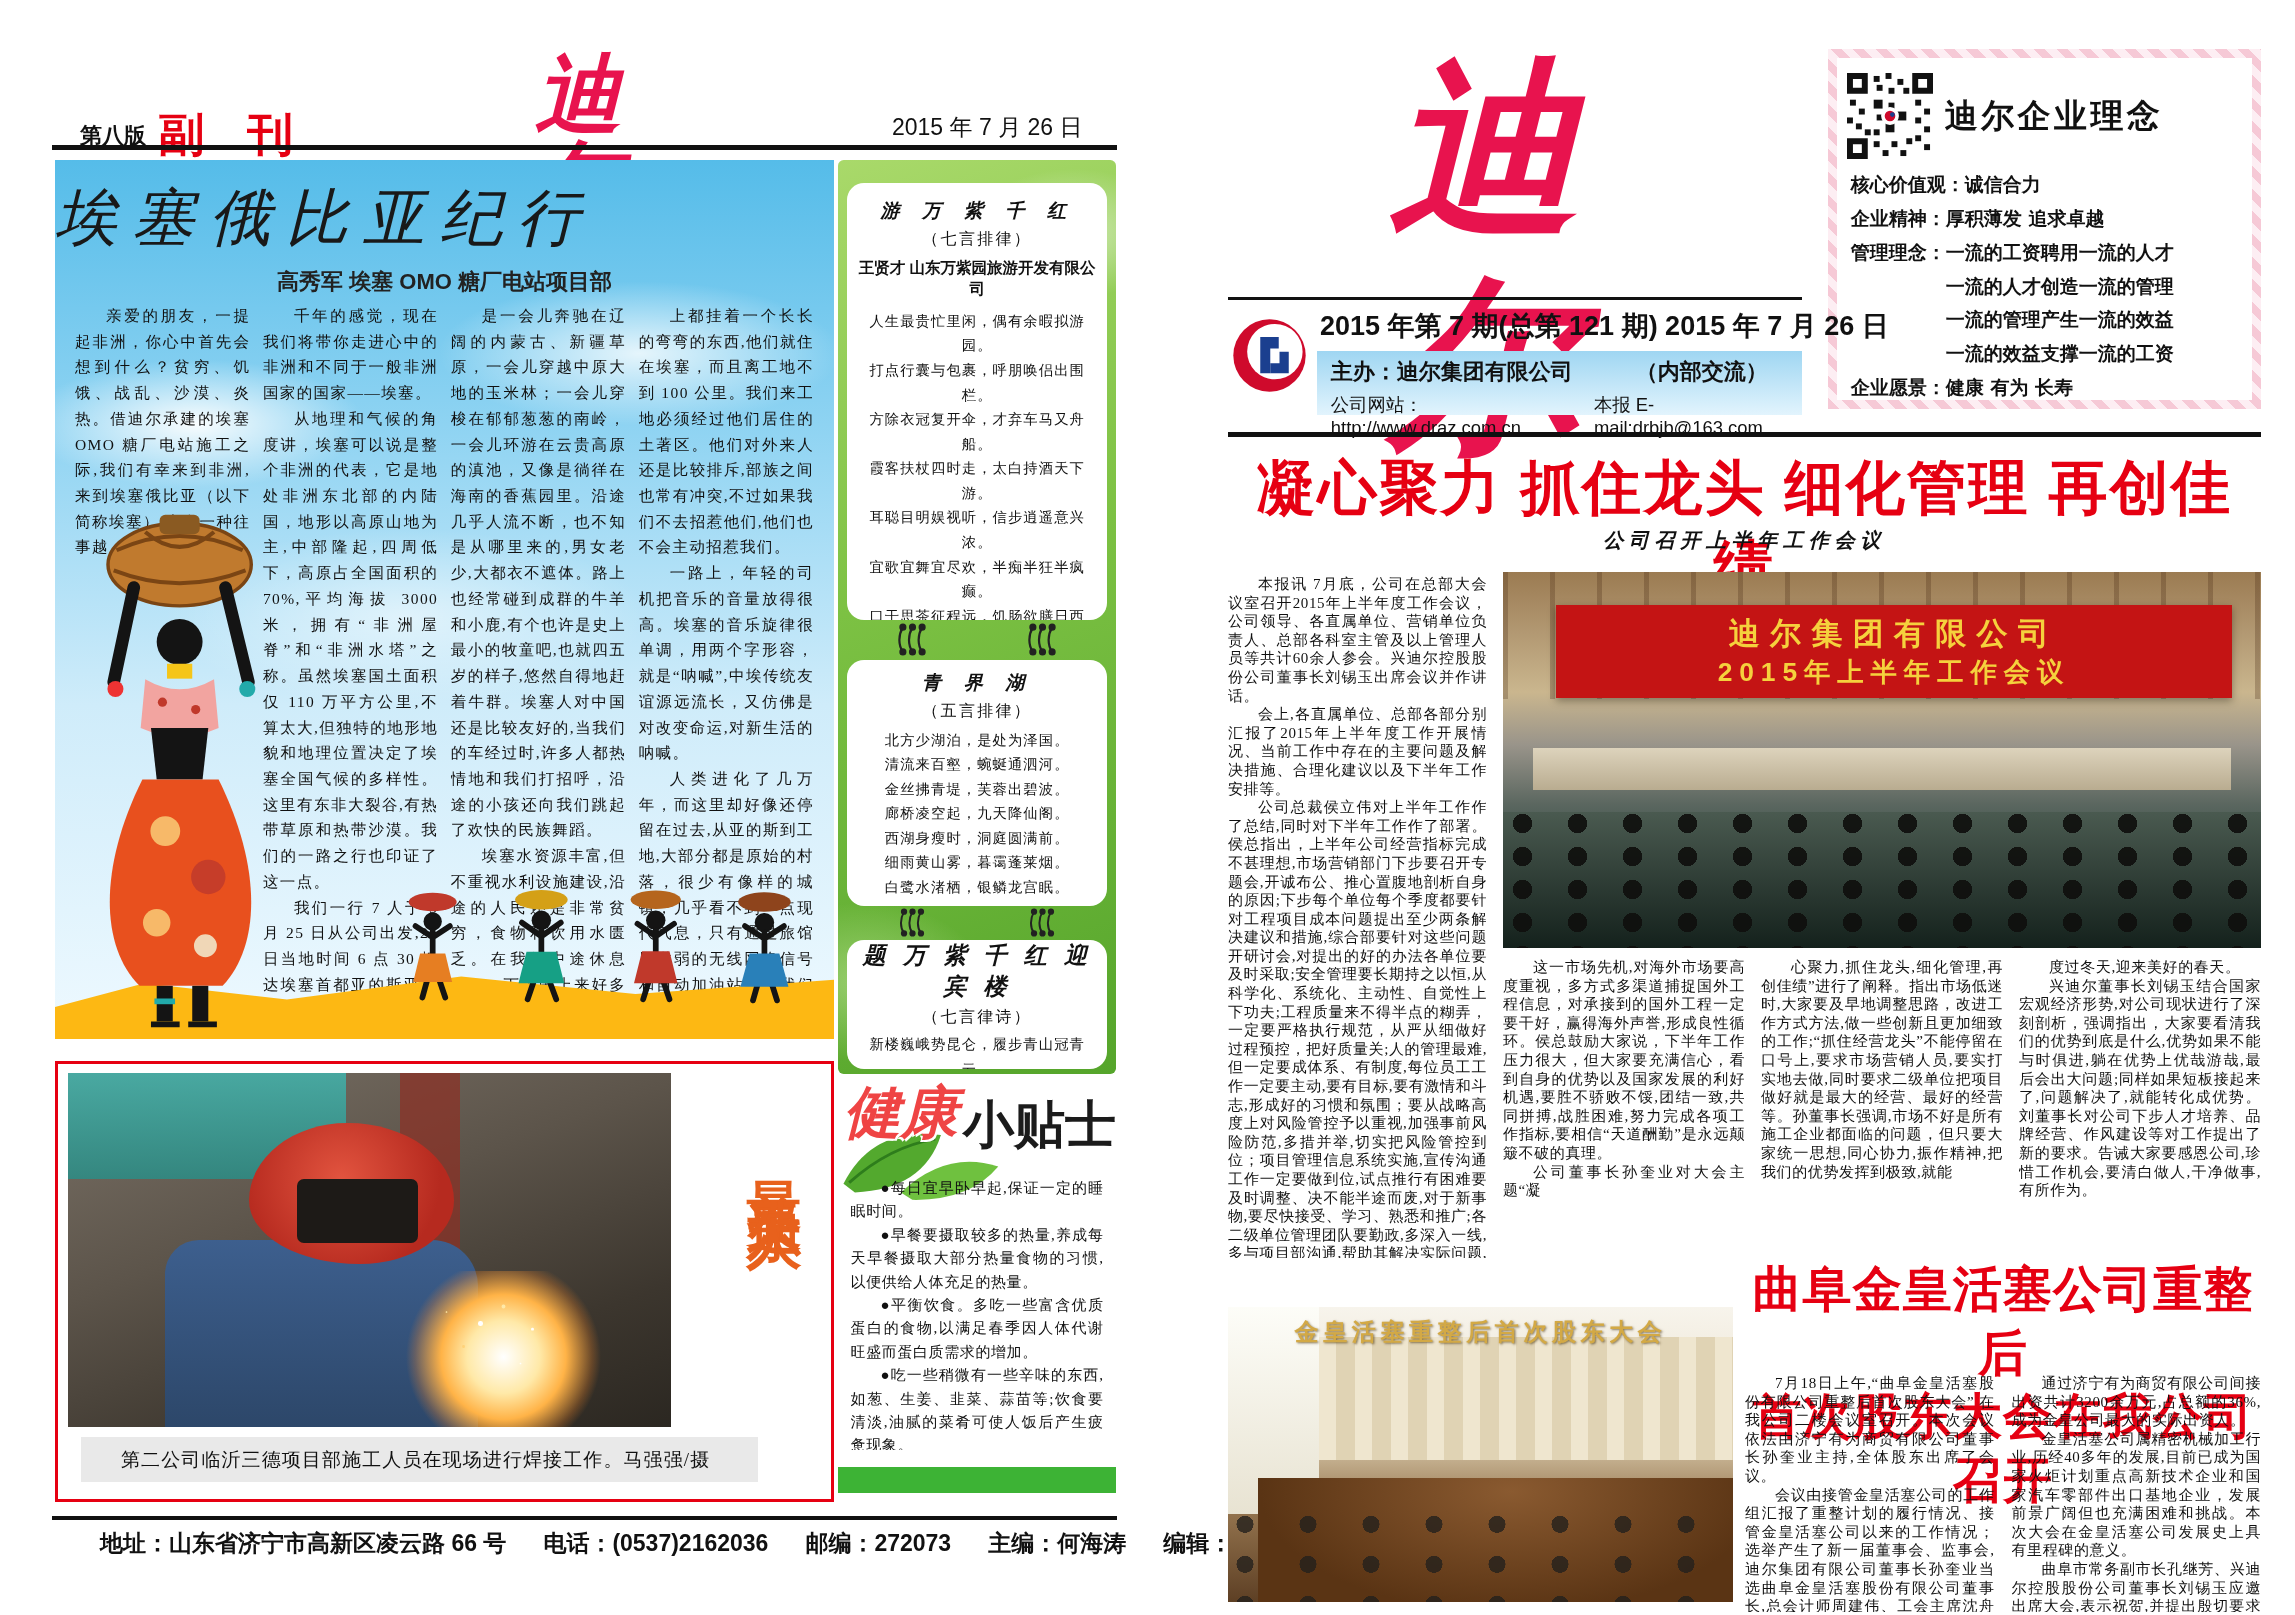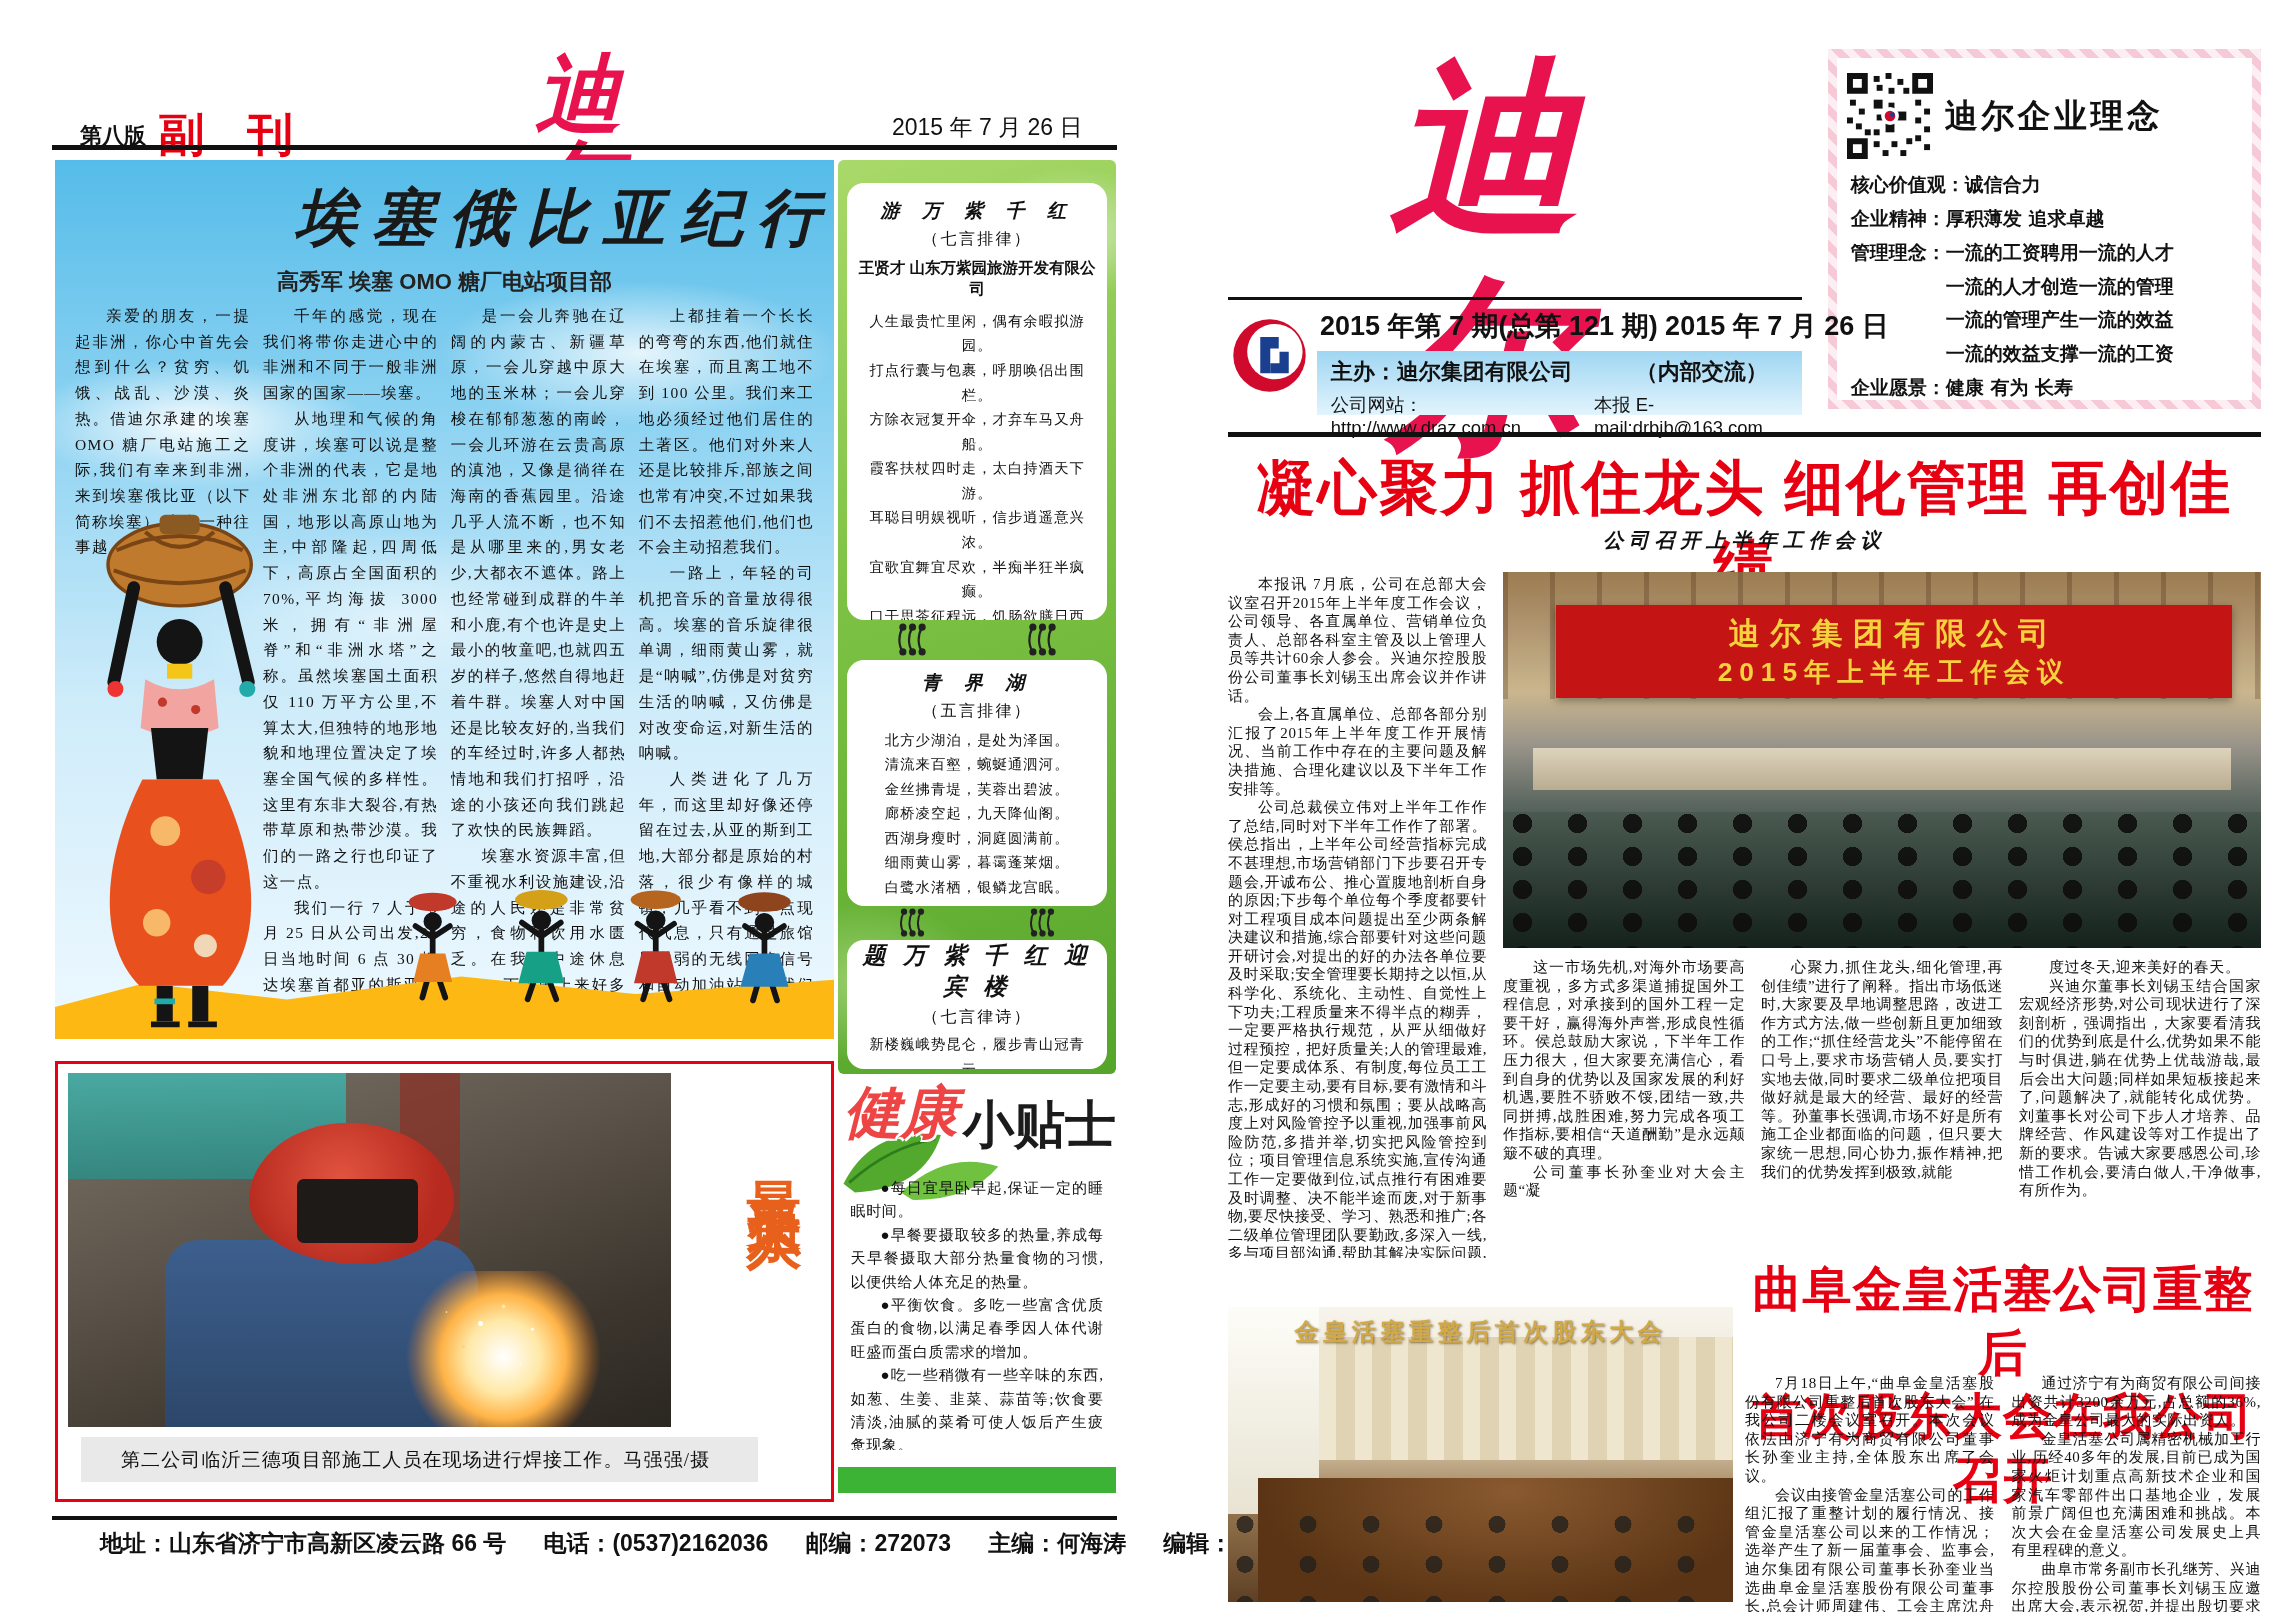--- a/index.html
+++ b/index.html
@@ -14,22 +14,22 @@
   .lp-masthead{left:465px;top:51px;width:253px;text-align:center;font-size:86px;letter-spacing:26.4px;line-height:1;}
   .lp-date{left:892px;top:112px;font-size:23px;font-family:"Liberation Sans",sans-serif;}
   .hrule{background:#111;}
   
   #sky{left:55px;top:160px;width:779px;height:879px;overflow:hidden;
     background:
       radial-gradient(ellipse 241px 92px at 18% 30%, rgba(255,255,255,.95), rgba(255,255,255,0) 70%),
       radial-gradient(ellipse 287px 103px at 75% 22%, rgba(255,255,255,.8), rgba(255,255,255,0) 70%),
       radial-gradient(ellipse 344px 126px at 45% 52%, rgba(255,255,255,.55), rgba(255,255,255,0) 70%),
       linear-gradient(180deg,#55bce9 0%,#8ed3f2 30%,#cfecfa 62%,#eef9ff 100%);}
-  .feat-title{left:0;top:16px;width:100%;text-align:right;font-family:"DejaVu Serif",serif;
-    font-weight:700;font-style:italic;font-size:62px;letter-spacing:15px;color:#191919;}
+  .feat-title{left:0;top:16px;width:100%;text-align:left;font-family:"DejaVu Serif",serif;
+    font-weight:400;font-style:italic;font-size:62px;letter-spacing:15px;color:#191919;}
   .feat-byline{left:0;top:107px;width:100%;text-align:center;font-family:"Liberation Sans",sans-serif;
     font-size:22px;font-weight:700;color:#222;}
   .feat-cols{left:20px;top:143px;width:739px;height:729px;display:flex;gap:12.6px;}
   .ncol{flex:1;overflow:hidden;font-size:15.5px;line-height:1.66;letter-spacing:1.4px;}
   .yellow-band{left:-5.7px;bottom:0;width:792px;height:68px;background:#fdb813;
     clip-path:polygon(0 55%,12% 18%,30% 42%,52% 8%,74% 34%,100% 12%,100% 100%,0 100%);}
   .woman{left:10.3px;top:350px;width:235px;height:519px;}
   .dancers{right:5.7px;bottom:10.3px;width:436px;height:143px;}
   
   #redbox{left:55px;top:1061px;width:779px;height:441px;border:3.4px solid #e60012;background:#fff;box-sizing:border-box;}
@@ -156,21 +156,21 @@
         <p>千年的感觉，现在我们将带你走进心中的非洲和不同于一般非洲国家的国家——埃塞。</p>
         <p>从地理和气候的角度讲，埃塞可以说是整个非洲的代表，它是地处非洲东北部的内陆国，地形以高原山地为主,中部隆起,四周低下，高原占全国面积的 70%,平均海拔 3000 米，拥有“非洲屋脊”和“非洲水塔”之称。虽然埃塞国土面积仅 110 万平方公里,不算太大,但独特的地形地貌和地理位置决定了埃塞全国气候的多样性。这里有东非大裂谷,有热带草原和热带沙漠。我们的一路之行也印证了这一点。</p>
         <p>我们一行 7 人于 5 月 25 日从公司出发,26 日当地时间 6 点 30 抵达埃塞首都亚的斯亚贝巴（以下简称亚的斯）,28 日到达工地。OMO 糖厂电站项目位于埃塞西南部与南苏丹和赞比亚接壤的边境地区,坐落在山脚下。两天的路途从海拔 2450 米的亚的斯到海拔 450 米的项目工地，仿佛是从远古中走来，又仿佛是一天之内走遍了中国的大江南北,像</p>
       </div>
     <div class="ncol">
         <p>是一会儿奔驰在辽阔的内蒙古、新疆草原，一会儿穿越中原大地的玉米林；一会儿穿梭在郁郁葱葱的南岭，一会儿环游在云贵高原的滇池，又像是徜徉在海南的香蕉园里。沿途几乎人流不断，也不知是从哪里来的,男女老少,大都衣不遮体。路上也经常碰到成群的牛羊和小鹿,有个也许是史上最小的牧童吧,也就四五岁的样子,悠然自得地赶着牛群。埃塞人对中国还是比较友好的,当我们的车经过时,许多人都热情地和我们打招呼，沿途的小孩还向我们跳起了欢快的民族舞蹈。</p>
         <p>埃塞水资源丰富,但不重视水利设施建设,沿途的人民还是非常贫穷，食物和饮用水匮乏。在我们中途休息时，一下子围上来好多小孩，不少还赤着脚，为了争夺一个喝剩的矿泉水瓶而奔跑很远，我们把剩下的水瓶和从国内带来的面包送给他们,真后悔没有多带一些。再看看满路上跑的日本车和偶尔经过的中国工程车,哎,真是任重道远啊。</p>
       </div>
     <div class="ncol">
         <p>上都挂着一个长长的弯弯的东西,他们就住在埃塞，而且离工地不到 100 公里。我们来工地必须经过他们居住的土著区。他们对外来人还是比较排斥,部族之间也常有冲突,不过如果我们不去招惹他们,他们也不会主动招惹我们。</p>
-        <p>一路上，年轻的司机把音乐的音量放得很高。埃塞的音乐旋律很单调，细雨黄山雾，就是“呐喊”,仿佛是对贫穷生活的呐喊，又仿佛是对改变命运,对新生活的呐喊。</p>
+        <p>一路上，年轻的司机把音乐的音量放得很高。埃塞的音乐旋律很单调，用两个字形容，就是“呐喊”,中埃传统友谊源远流长，又仿佛是对改变命运,对新生活的呐喊。</p>
         <p>人类进化了几万年，而这里却好像还停留在过去,从亚的斯到工地,大部分都是原始的村落，很少有像样的城镇，几乎看不到一点现代气息，只有通过旅馆里微弱的无线网络信号和自动加油站才知我们还生活在现代社会。</p>
         <p>虽然埃塞还仍然贫穷，仍然存在着种族部落冲突，但埃塞在整个非洲国家中还是非常安定的，埃塞大选刚刚尘埃落定,政局稳定。中非、中埃传统友谊源远流长，中埃合作正如火如荼，我们愿意为此增砖添瓦，贡献自己应有的一份力量。</p>
       </div>
   </div>
   <div class="abs yellow-band"></div>
   <svg class="abs woman" viewBox="0 0 410 905">
     <ellipse cx="200" cy="95" rx="125" ry="72" fill="#c07a2e" stroke="#7a4514" stroke-width="6"></ellipse>
     <path d="M90,70 Q200,20 310,70 M85,105 Q200,150 315,105 M140,38 Q200,90 260,38" stroke="#7a4514" stroke-width="7" fill="none"></path>
     <rect x="165" y="8" width="70" height="34" rx="10" fill="#8a5a22"></rect>
     <path d="M120,135 L85,300 M280,135 L320,300" stroke="#141414" stroke-width="22" stroke-linecap="round"></path>

